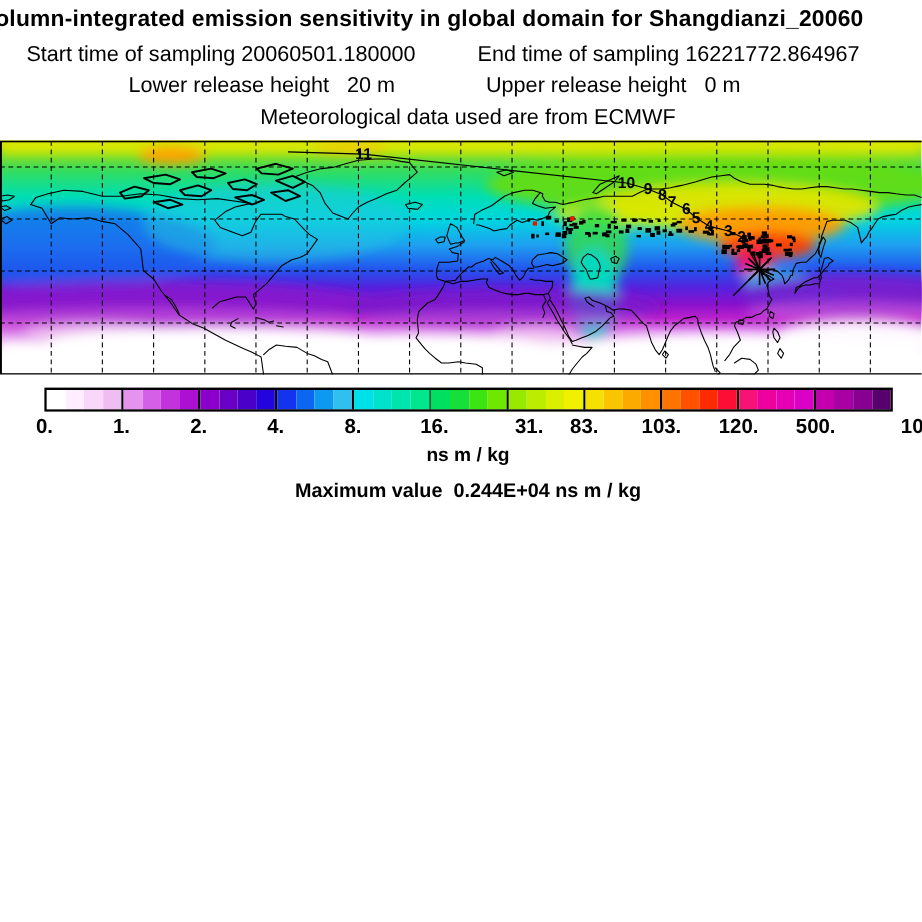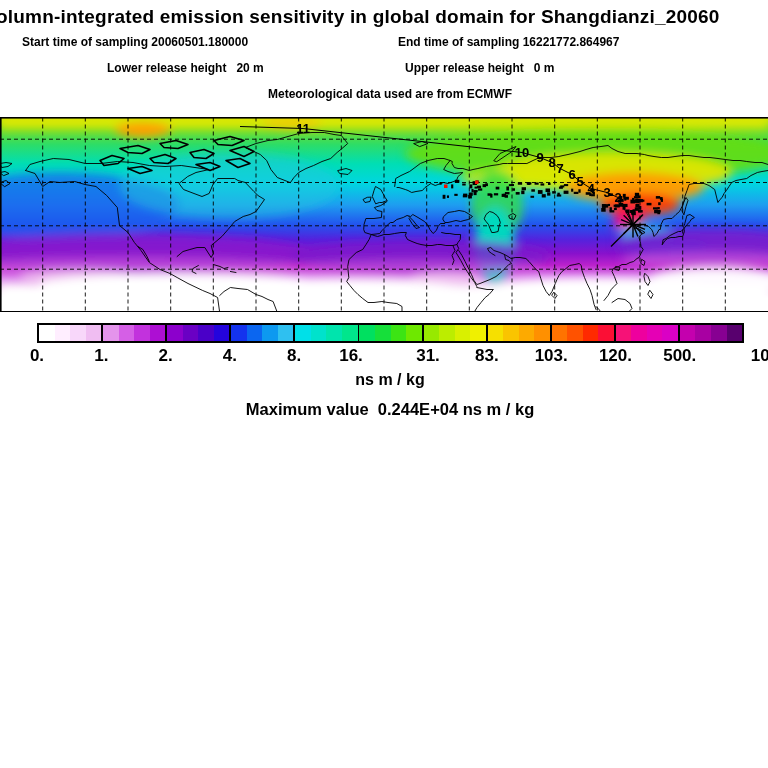--- a/index.html
+++ b/index.html
@@ -1,20 +1,20 @@
 <!DOCTYPE html>
 <html><head>
 <meta charset="utf-8">
 <style>
   html,body{margin:0;padding:0;background:#ffffff;}
   body{width:768px;height:768px;position:relative;overflow:hidden;
        font-family:"Liberation Sans", sans-serif;color:#000;}
   .abs{position:absolute;white-space:pre;}
   #title-line{top:6px;left:-4px;font-size:19px;font-weight:bold;letter-spacing:0.2px;}
-  .sub{font-size:12px;font-weight:bold;}
+  .sub{font-size:18px;font-weight:normal;}
   #start-label{top:35px;left:22px;}
   #end-label{top:35px;left:398px;}
   #lower-label{top:61px;left:107px;}
   #upper-label{top:61px;left:405px;}
   #met-label{top:87px;left:0;width:780px;text-align:center;white-space:normal;}
   #map-wrap{position:absolute;top:117px;left:0;width:768px;height:195px;}
   #colorbar{position:absolute;top:323px;left:37px;width:707px;height:20px;
             border:2px solid #000;box-sizing:border-box;display:flex;}
   .cb-seg{display:flex;flex:1 1 0;border-right:2px solid #000;}
   .cb-seg:last-child{border-right:none;}
@@ -383,22 +383,22 @@
       <div class="cb-cell" style="background: rgb(135, 0, 146);"></div>
       <div class="cb-cell" style="background: rgb(88, 0, 110);"></div>
     </div>
   </div>
 <div id="ticks">
     <span class="tick" style="left: 37px;">0.</span>
     <span class="tick" style="left: 101.273px;">1.</span>
     <span class="tick" style="left: 165.545px;">2.</span>
     <span class="tick" style="left: 229.818px;">4.</span>
     <span class="tick" style="left: 294.091px;">8.</span>
-    <span class="tick" style="left: 351px;">16.</span>
-    <span class="tick" style="left: 428px;">31.</span>
+    <span class="tick" style="left: 362px;">16.</span>
+    <span class="tick" style="left: 441px;">31.</span>
     <span class="tick" style="left: 486.909px;">83.</span>
     <span class="tick" style="left: 551.182px;">103.</span>
     <span class="tick" style="left: 615.455px;">120.</span>
     <span class="tick" style="left: 679.727px;">500.</span>
     <span class="tick" style="left: 772px;">1000.</span>
   </div>
 <div class="abs" id="unit-label">ns m / kg</div>
 <div class="abs" id="max-label">Maximum value  0.244E+04 ns m / kg</div>
 
 </body></html>

